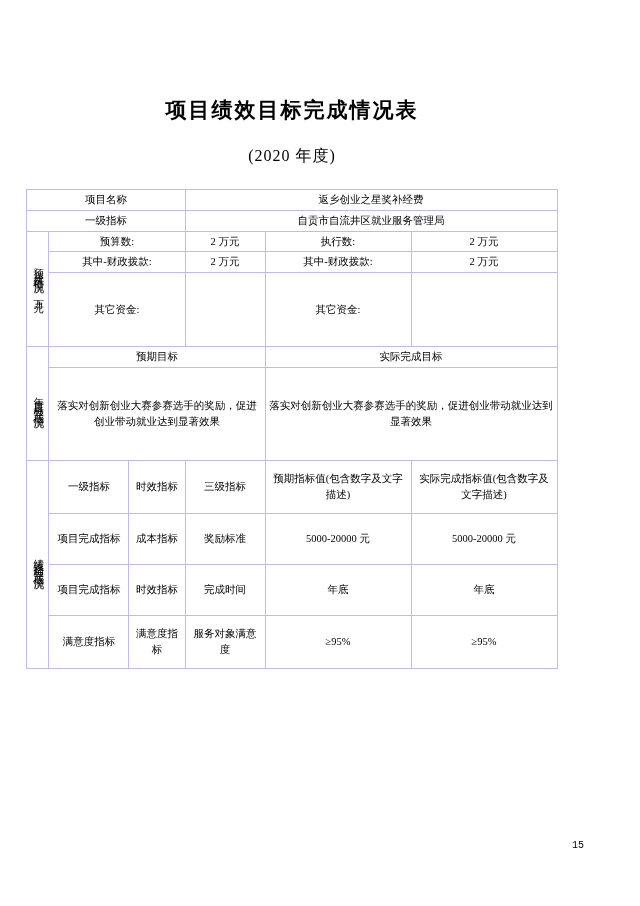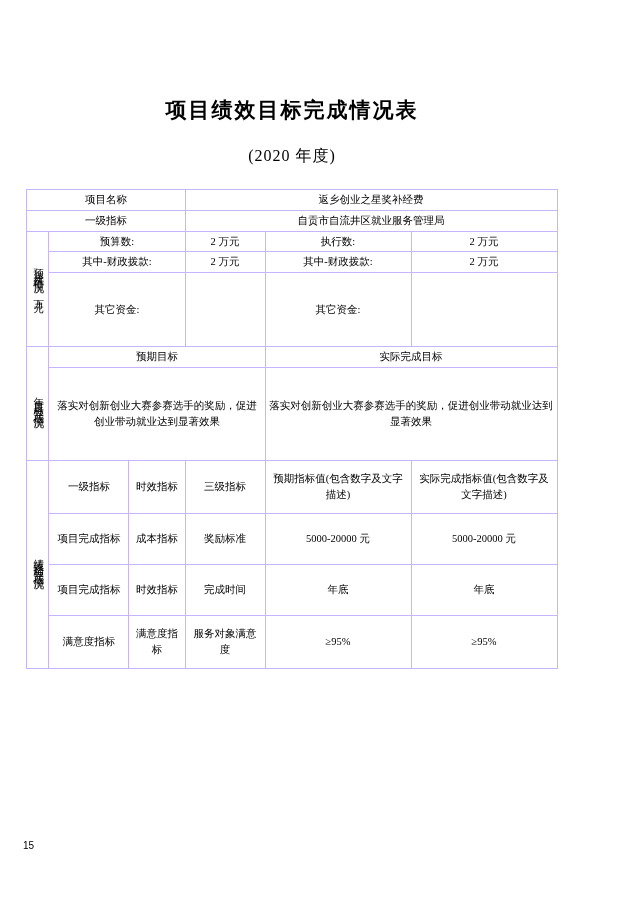--- a/index.html
+++ b/index.html
@@ -78,23 +78,23 @@
   }
   .h-row { height: 20px; }
   .idx-hdr td { height: 48px; }
   .idx-row td { height: 46px; font-family: Liberation Serif, serif; }
   .sat-row td { height: 48px; }
   .page-num {
     position: absolute;
     left: 0;
     right: 0;
     top: 840px;
-    text-align: left;
+    text-align: right;
     font-size: 10px;
-    font-family: Liberation Sans, sans-serif;
+    font-family: Liberation Mono, monospace;
     padding-left: 23px;
   }
 </style>
 </head>
 <body>
 
 <div class="page">
 
   <div class="doc-title">项目绩效目标完成情况表</div>
   <div class="doc-subtitle">(2020 年度)</div>

